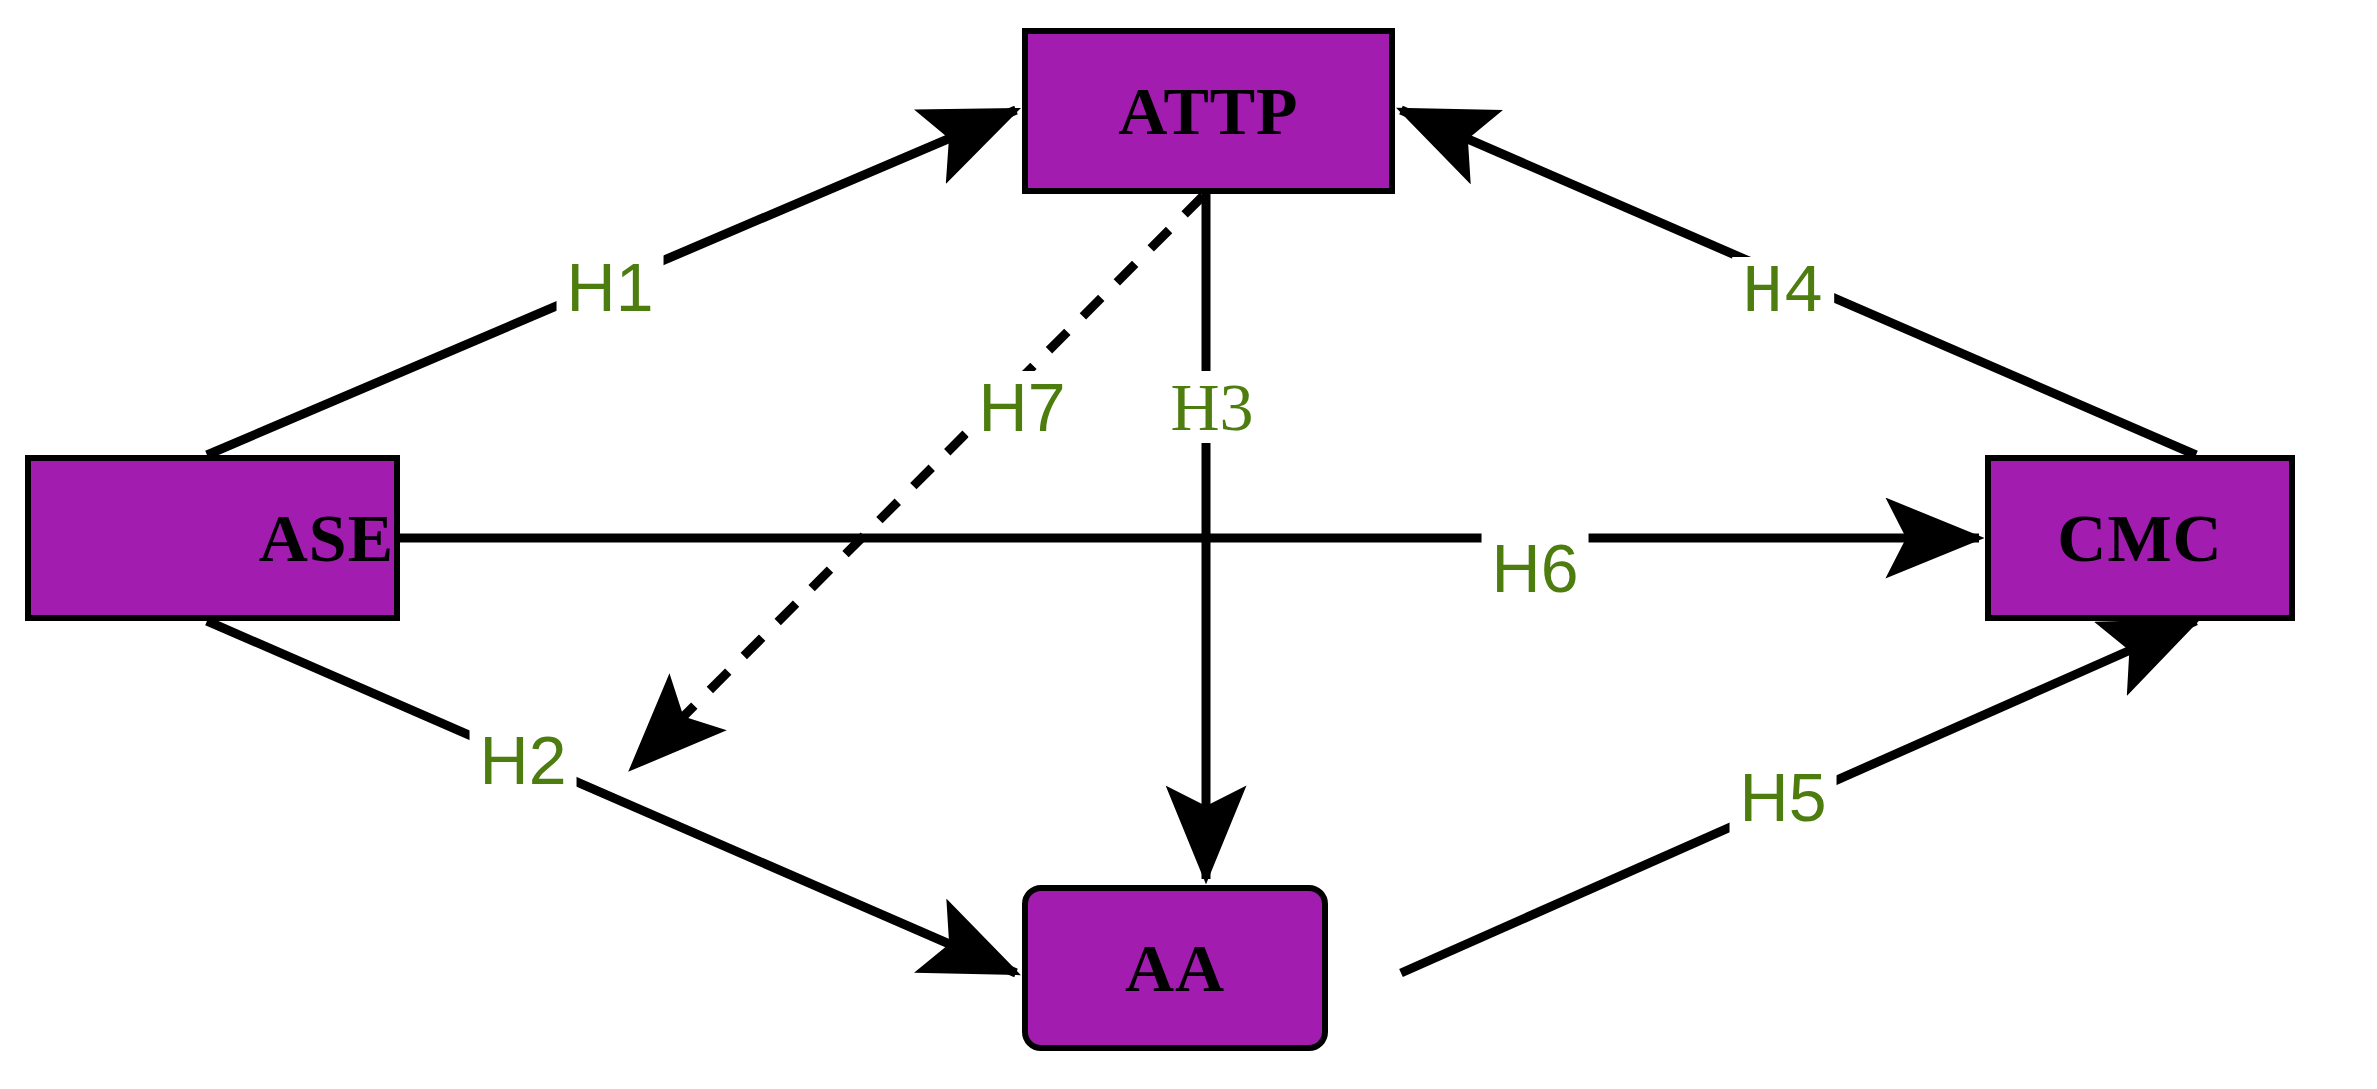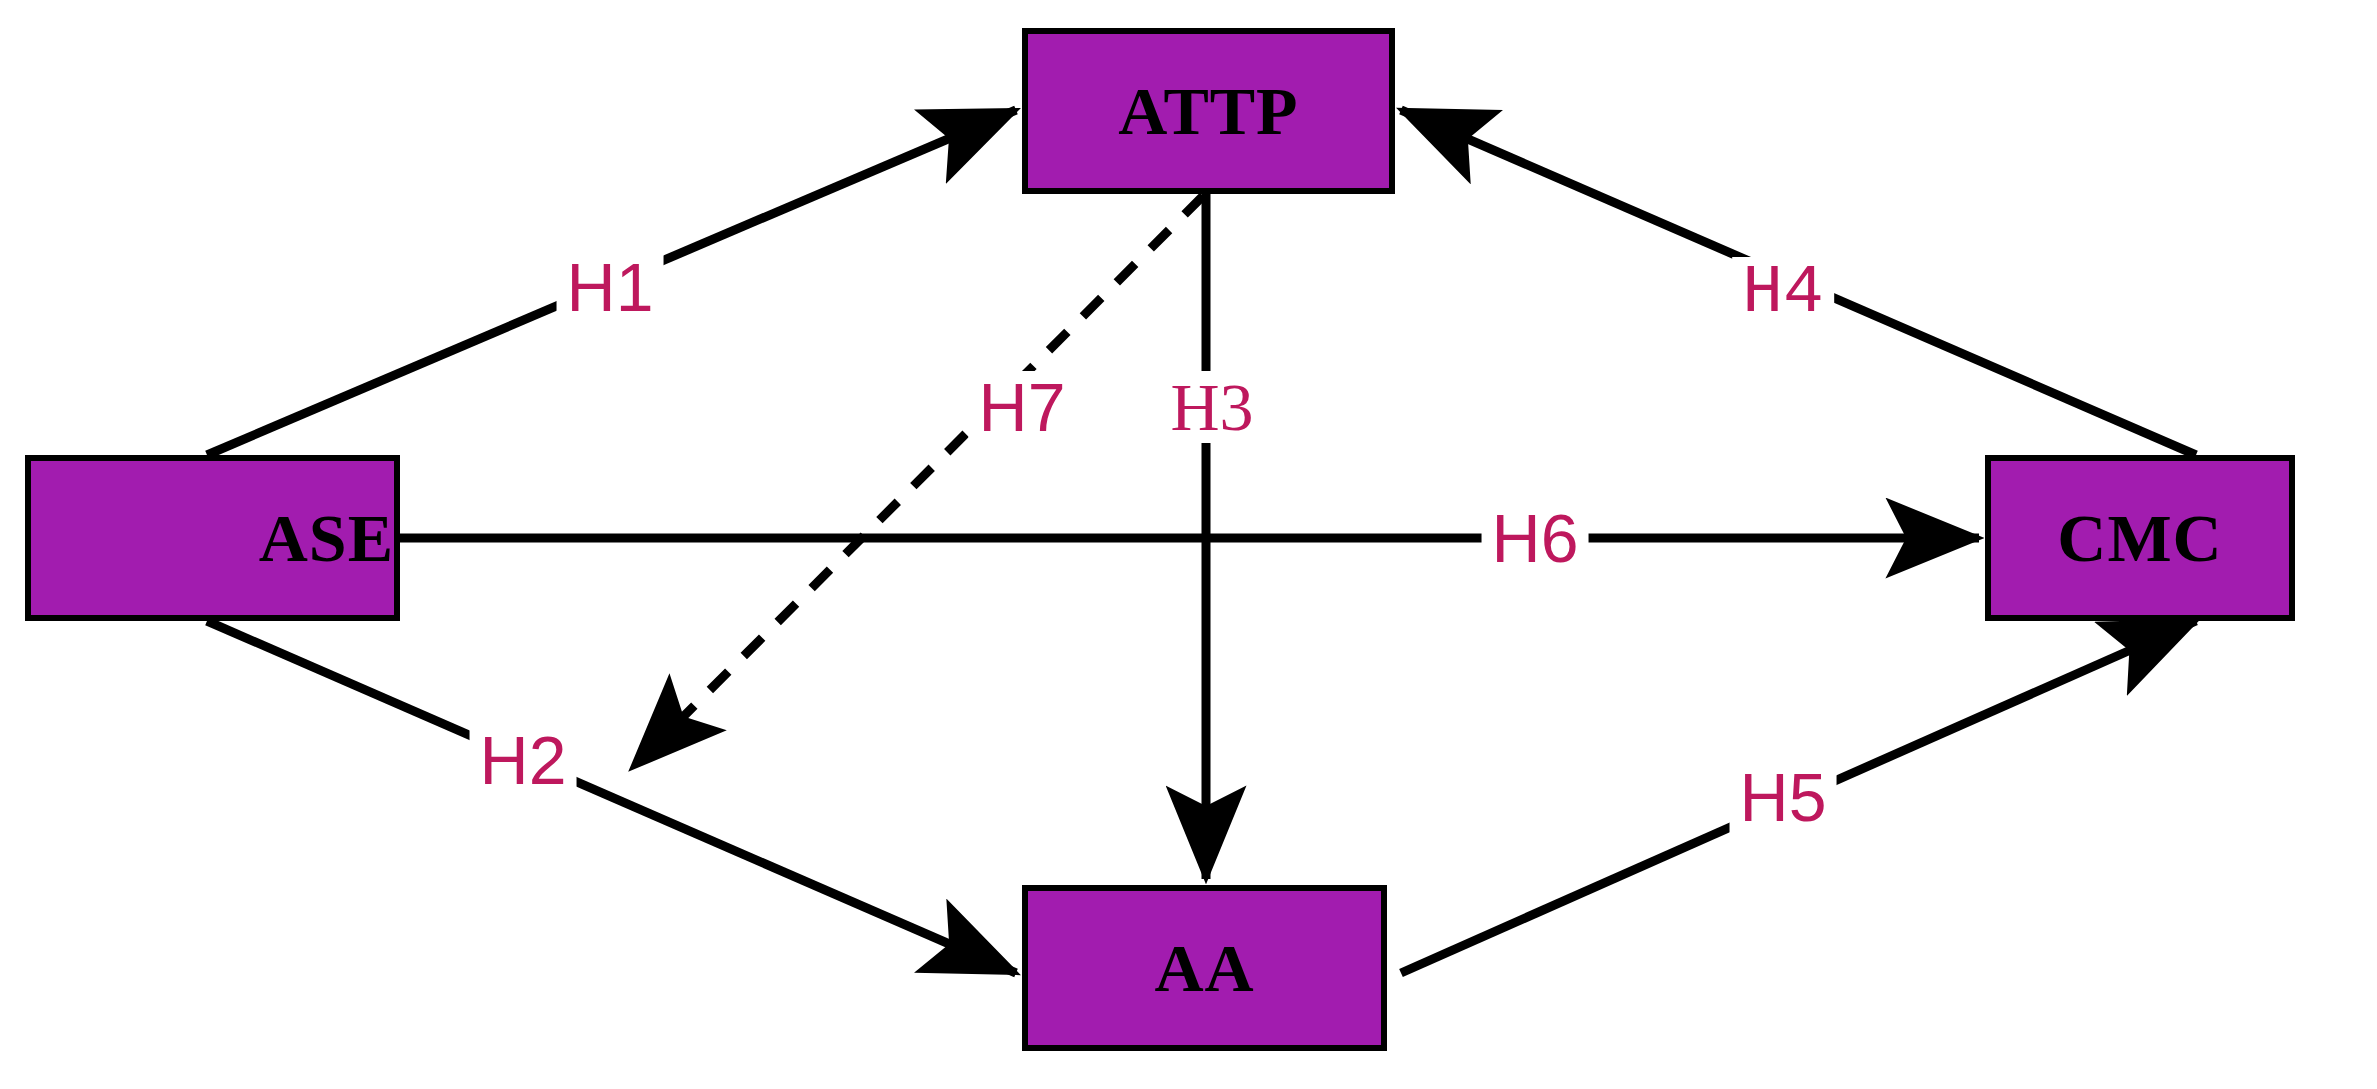--- a/index.html
+++ b/index.html
@@ -43,21 +43,21 @@
     color: #000000;
     line-height: 1;
     letter-spacing: 1px;
     user-select: none;
   }
   .edge-label {
     position: absolute;
     font-family: "Liberation Sans", sans-serif;
     font-weight: 400;
     font-size: 68px;
-    color: #be185d;
+    color: #4d7c0f;
     line-height: 1;
     background: #ffffff;
     padding: 2px 10px;
     white-space: nowrap;
     transform: translate(-50%, -50%);
     z-index: 4;
     user-select: none;
   }
 </style>
 </head>
@@ -92,31 +92,31 @@
   </div>
 
   <div class="node-box" style="left:25px; top:455px; width:375px; height:166px;justify-content:flex-end;">
     <span class="node-label">ASE</span>
   </div>
 
   <div class="node-box" style="left:1985px; top:455px; width:310px; height:166px;">
     <span class="node-label">CMC</span>
   </div>
 
-  <div class="node-box" style="left:1022px; top:885px; width:365px; height:166px;">
+  <div class="node-box" style="left:1022px; top:885px; width:306px; height:166px;border-radius:19px;">
     <span class="node-label">AA</span>
   </div>
 
   <div class="edge-label" style="left:610px; top:287px;">H1</div>
 
   <div class="edge-label" style="left:523px; top:726px;margin-top:34px;">H2</div>
 
   <div class="edge-label" style="left:1212px; top:407px;font-family:Liberation Serif, serif;">H3</div>
 
   <div class="edge-label" style="left:1783px; top:293px;font-family:Liberation Mono, monospace;">H4</div>
 
   <div class="edge-label" style="left:1783px; top:797px;">H5</div>
 
-  <div class="edge-label" style="left:1535px; top:538px;">H6</div>
+  <div class="edge-label" style="left:1535px; top:568px;">H6</div>
 
   <div class="edge-label" style="left:1022px; top:407px;">H7</div>
 
 </div>
 
 </body></html>

